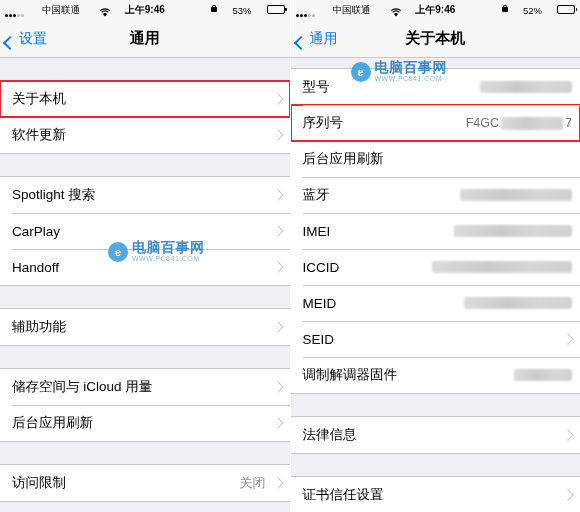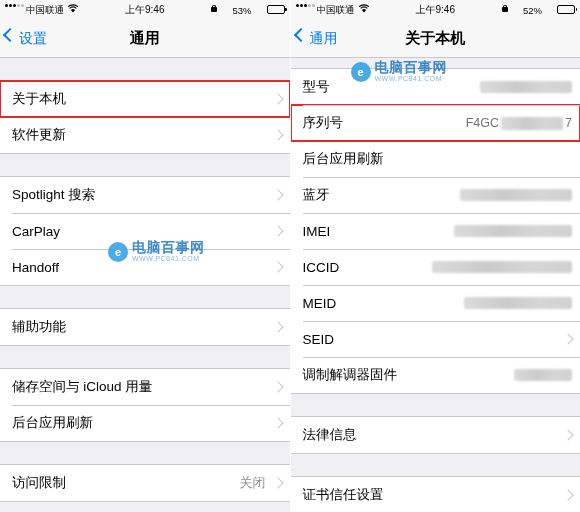--- a/index.html
+++ b/index.html
@@ -34,22 +34,22 @@
     display: flex;
     align-items: center;
     font-size: 10px;
     color: #000;
     padding: 0 5px;
     box-sizing: border-box;
     position: relative;
   }
   .sb-left {
     display: flex;
-    align-items: flex-start;
-    gap: 2px;
+    align-items: flex-end;
+    gap: 18px;
     flex: 0 0 auto;
   }
   .sb-dots {
     display: inline-flex;
     align-items: flex-end;
     gap: 1px;
   }
   .sb-dots i {
     display: block;
     width: 3px;
@@ -58,21 +58,21 @@
     background: #000;
   }
   .sb-dots i.off { background: #b9b9b9; }
   .sb-carrier { font-size: 9.5px; letter-spacing: 0; }
   .sb-wifi { margin-left: 1px; }
   .sb-center {
     position: absolute;
     left: 0; right: 0;
     text-align: center;
     font-size: 10px;
-    font-weight: normal;
+    font-weight: bold;
     pointer-events: none;
   }
   .sb-right {
     margin-left: auto;
     display: flex;
     align-items: flex-start;
     gap: 15px;
     font-size: 9.5px;
   }
   .batt {
@@ -121,21 +121,21 @@
   .navbar {
     height: 37px;
     background: #f7f7f7;
     border-bottom: 1px solid #c8c7cc;
     position: relative;
     display: flex;
     align-items: center;
   }
   .nav-back {
     display: flex;
-    align-items: flex-start;
+    align-items: flex-end;
     color: #007aff;
     font-size: 14px;
     padding-left: 5px;
     z-index: 2;
   }
   .chev-left {
     width: 8px; height: 8px;
     border-left: 2px solid #007aff;
     border-bottom: 2px solid #007aff;
     transform: rotate(45deg);

